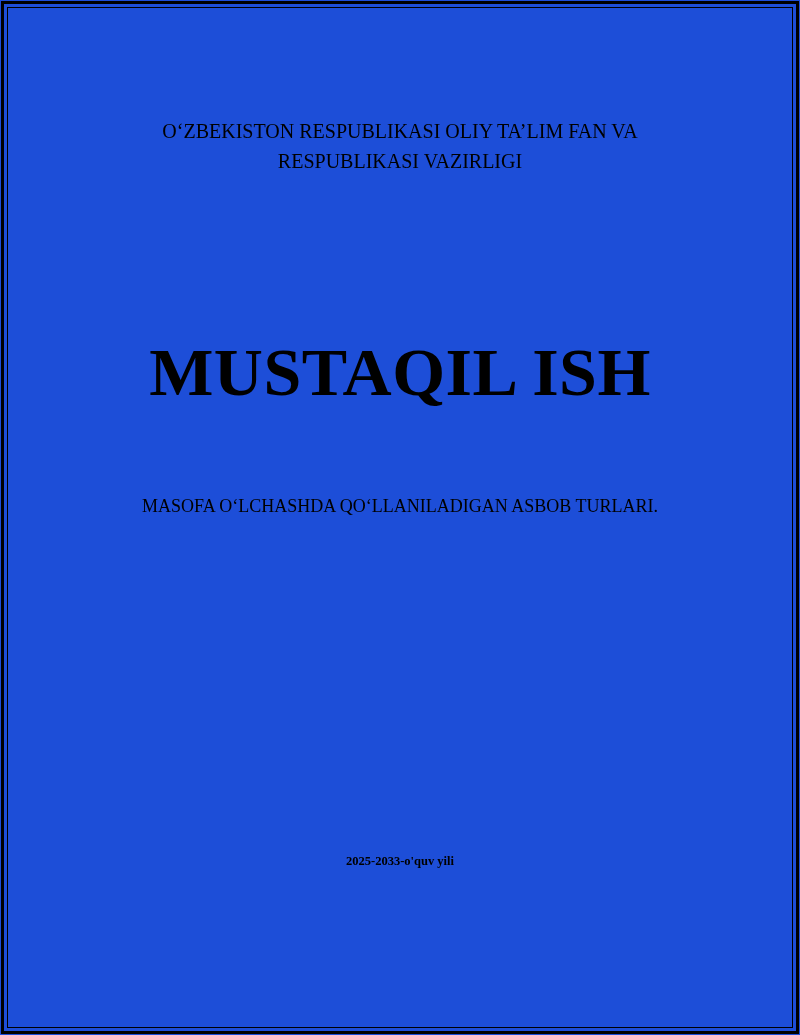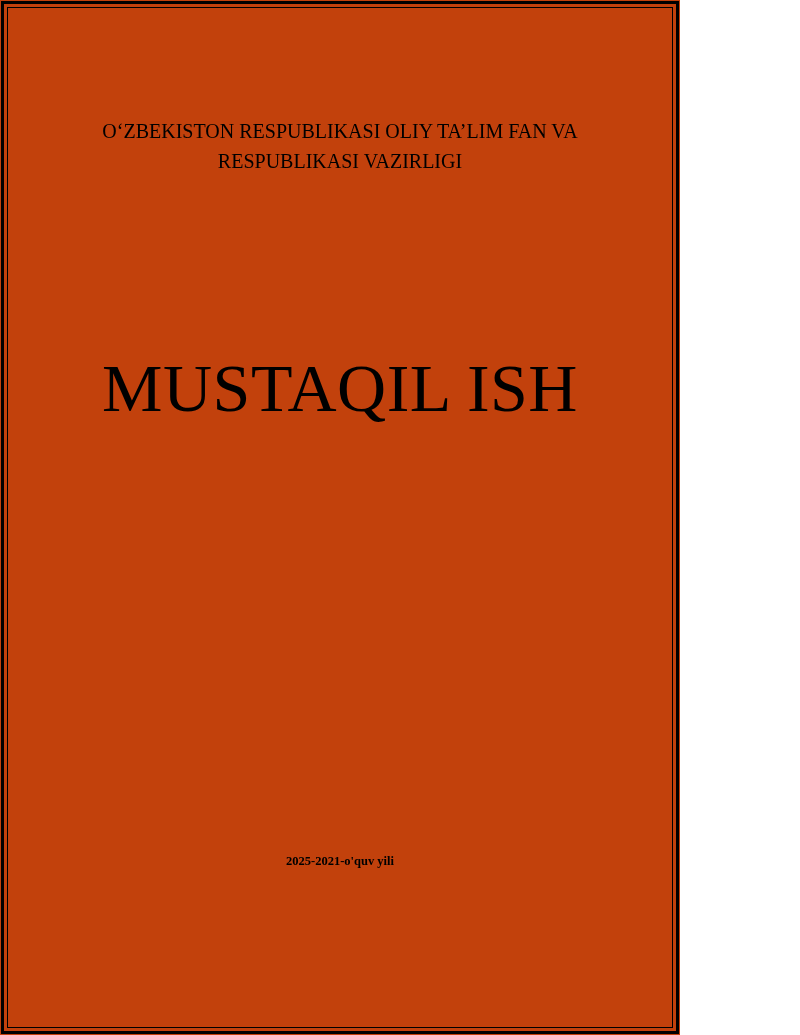--- a/index.html
+++ b/index.html
@@ -2,23 +2,23 @@
 <html><head>
 <meta charset="utf-8">
 <style>
   html, body {
     margin: 0;
     padding: 0;
     background: #ffffff;
   }
   .page {
     position: relative;
-    width: 680px;
+    width: 800px;
     height: 1035px;
-    background: #c2410c;
+    background: #1d4ed8;
     font-family: "Liberation Serif", "DejaVu Serif", serif;
     color: #000000;
     overflow: hidden;
   }
   
   .border-outer {
     position: absolute;
     top: 1px; left: 1px; right: 1px; bottom: 1px;
     border: 3px solid #000000;
     pointer-events: none;
@@ -35,23 +35,23 @@
     width: 100%;
     text-align: center;
     white-space: nowrap;
   }
   .header-block {
     top: 116px;
     font-size: 20px;
     line-height: 30px;
   }
   .title-block {
-    top: 348px;
+    top: 332px;
     font-size: 68px;
-    font-weight: normal;
+    font-weight: bold;
     line-height: 80px;
     letter-spacing: 0.5px;
   }
   .topic-block {
     top: 492px;
     font-size: 18px;
     line-height: 29px;
   }
   .student-block {
     top: 677px;
@@ -74,18 +74,19 @@
   <div class="border-inner"></div>
 
   <div class="textblock header-block">
     <div>OʻZBEKISTON RESPUBLIKASI OLIY TA’LIM FAN VA</div>
     <div>RESPUBLIKASI VAZIRLIGI</div>
   </div>
 
   <div class="textblock title-block">MUSTAQIL ISH</div>
 
   <div class="textblock topic-block">
+    <div>MASOFA OʻLCHASHDA QOʻLLANILADIGAN ASBOB TURLARI.</div>
   </div>
 
 
-  <div class="textblock year-block">2025-2021-o'quv yili</div>
+  <div class="textblock year-block">2025-2033-o'quv yili</div>
 
 </div>
 
 </body></html>

